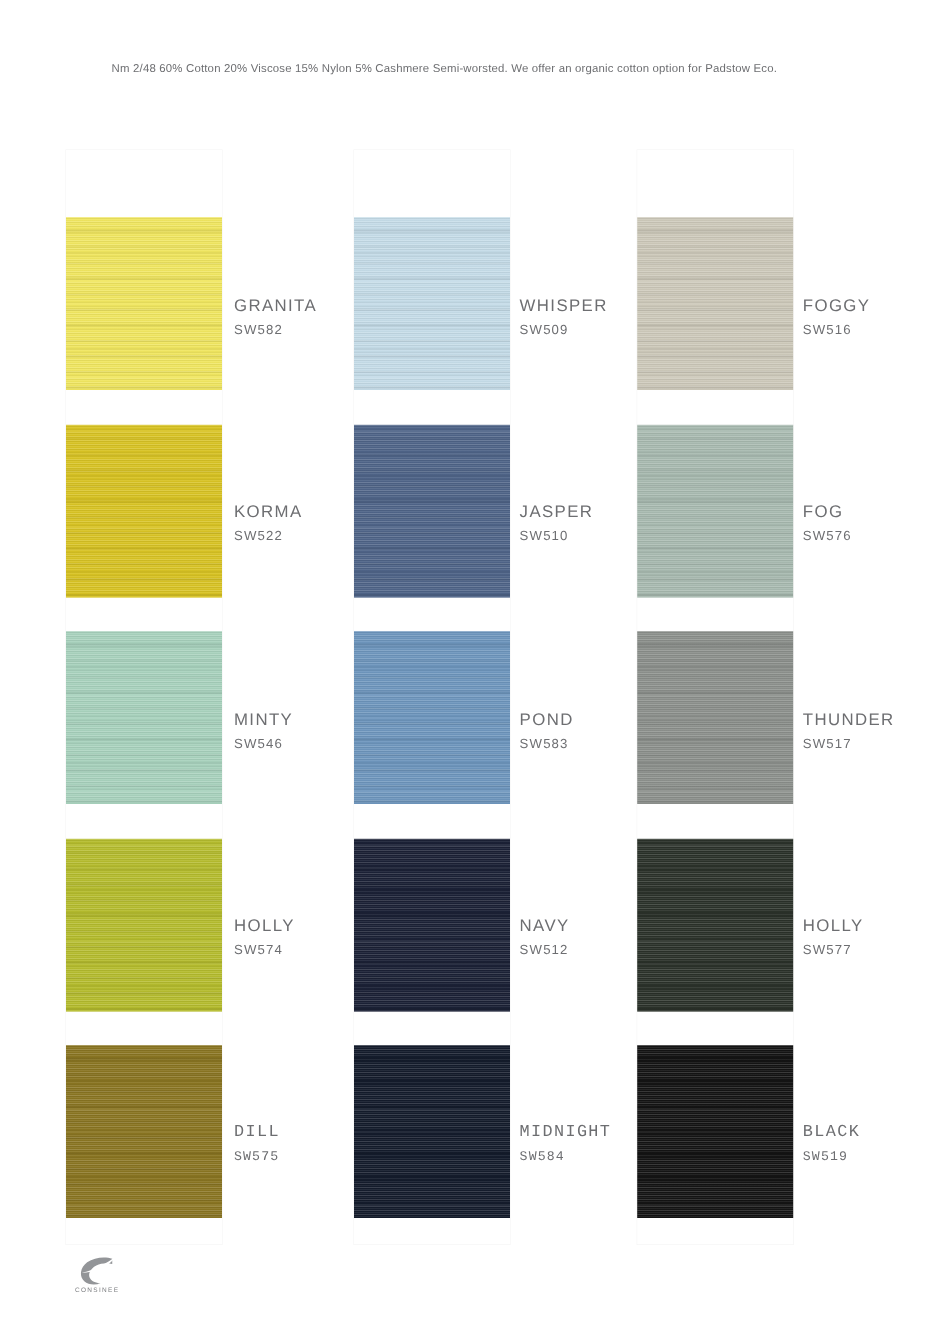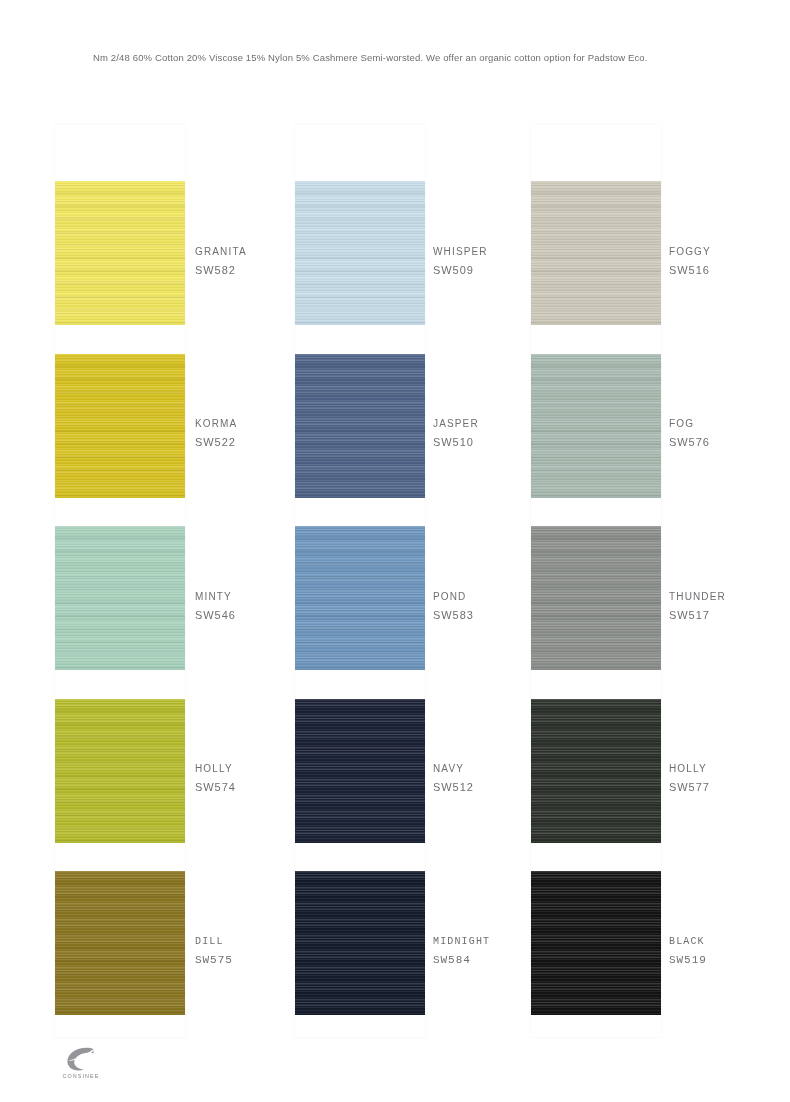--- a/index.html
+++ b/index.html
@@ -120,21 +120,21 @@
   .label-group.lg-1 { left: 195px; }
   .label-group.lg-2 { left: 433px; }
   .label-group.lg-3 { left: 669px; }
   .label-group.r0 { top: 246px; }
   .label-group.r1 { top: 418px; }
   .label-group.r2 { top: 591px; }
   .label-group.r3 { top: 763px; }
   .label-group.r4 { top: 936px; font-family: Liberation Mono, monospace; }
 
   .label-name {
-    font-size: 10px;
+    font-size: 14px;
     letter-spacing: 1.15px;
     color: #6d6e71;
     line-height: 1.25;
     white-space: nowrap;
   }
   .label-code {
     font-size: 11px;
     letter-spacing: 0.95px;
     color: #6d6e71;
     margin-top: 5px;

